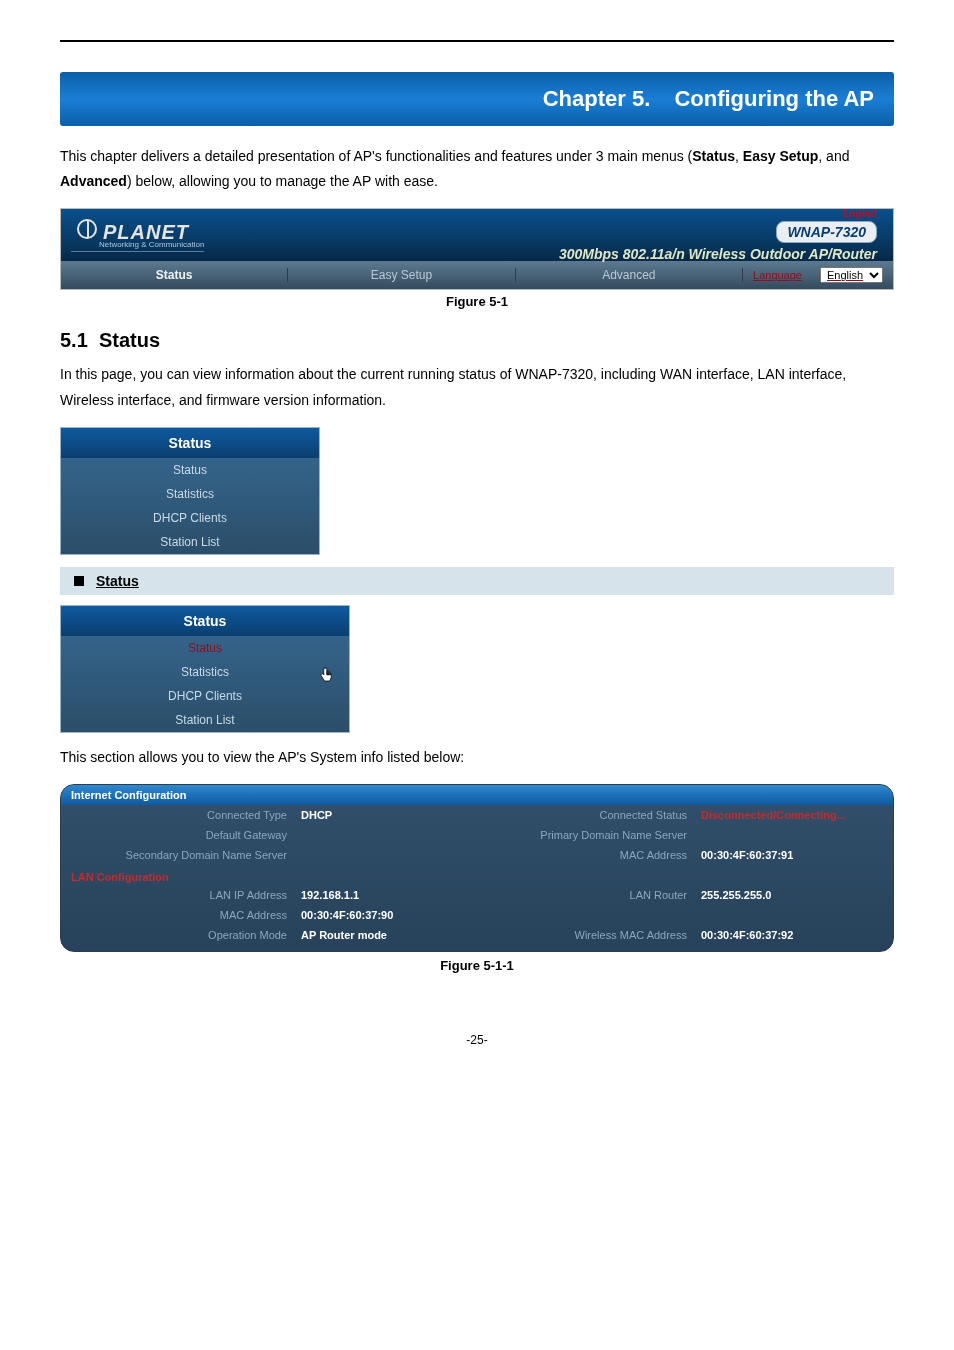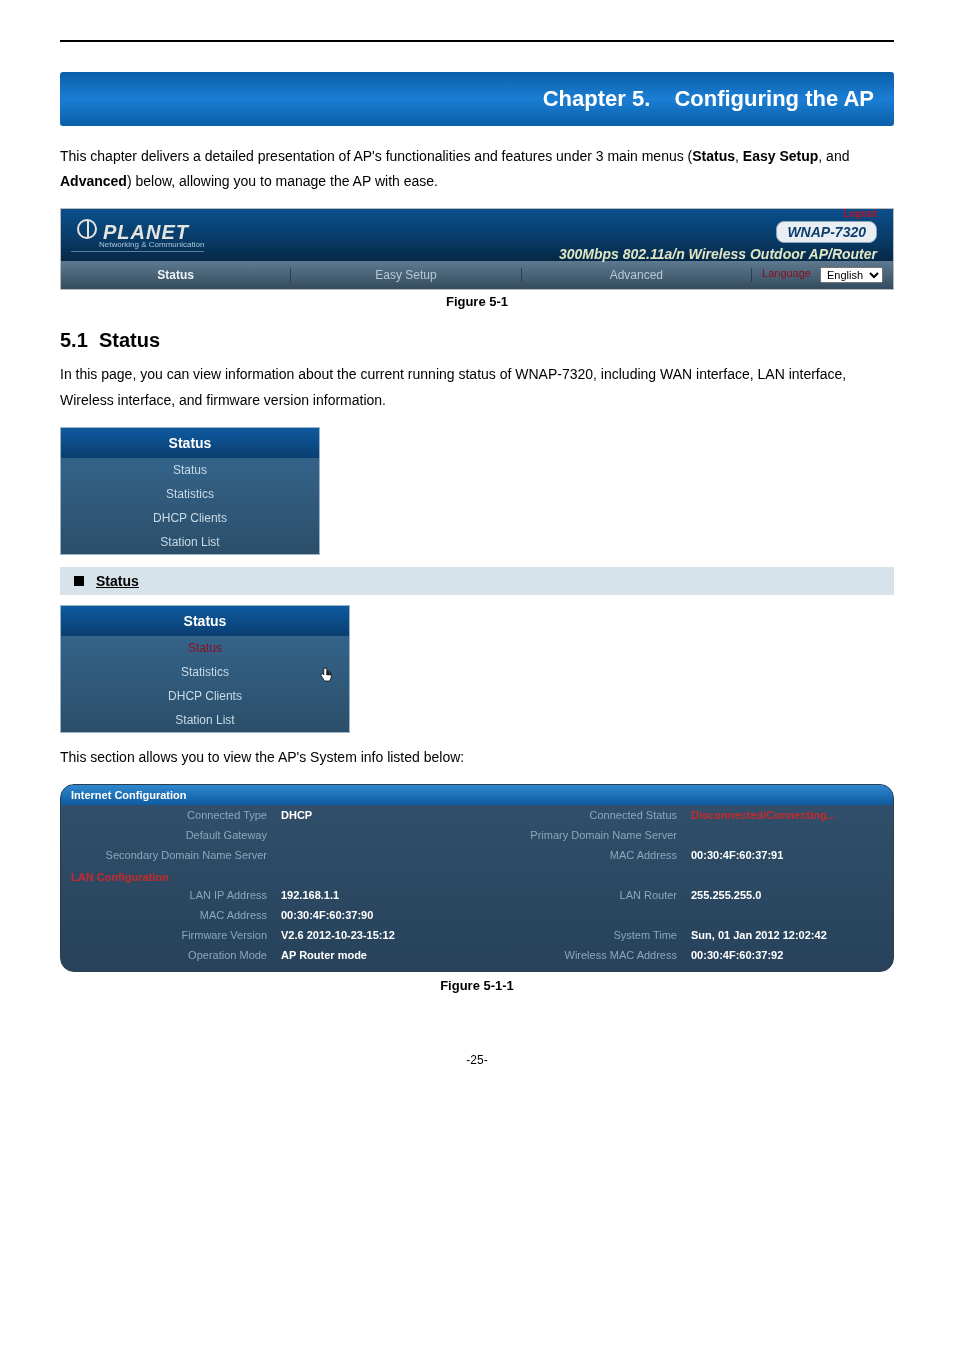--- a/index.html
+++ b/index.html
@@ -126,23 +126,25 @@
   }
   .nav-tab {
     flex: 1;
     text-align: center;
     border-right: 1px solid #2c3e4e;
   }
   .nav-tab.active { color: #eef3f7; font-weight: bold; }
   .nav-lang {
     padding: 0 10px;
     display: flex;
-    gap: 9px;
+    align-items: center;
+    gap: 18px;
     color: #8c1020;
     font-size: 11px;
+    text-decoration: underline;
   }
   .nav-lang select {
     font-size: 11px;
     padding: 0 2px;
   }
   .fig-caption {
     text-align: center;
     font-weight: bold;
     font-size: 13px;
     margin: 4px 0 20px 0;
@@ -229,20 +231,21 @@
     background: transparent;
     padding: 6px 10px 2px 10px;
     font-size: 11px;
     font-weight: bold;
   }
   .cfg .rowgrid {
     display: grid;
     grid-template-columns: 200px 1fr 200px 1fr;
     padding: 2px 10px;
     gap: 0 8px;
+    margin-left: 20px;
   }
   .cfg .lbl {
     color: #8aa7be;
     text-align: right;
     padding: 2px 4px;
   }
   .cfg .val {
     color: #fff;
     font-weight: bold;
     padding: 2px 2px;
@@ -358,26 +361,20 @@
     <div class="lbl">LAN Router</div>
     <div class="val">255.255.255.0</div>
   </div>
   <div class="rowgrid">
     <div class="lbl">MAC Address</div>
     <div class="val">00:30:4F:60:37:90</div>
     <div class="lbl"></div>
     <div class="val"></div>
   </div>
 
-  <div class="rowgrid">
-    <div class="lbl">Firmware Version</div>
-    <div class="val">V2.6 2012-10-23-15:12</div>
-    <div class="lbl">System Time</div>
-    <div class="val">Sun, 01 Jan 2012 12:02:42</div>
-  </div>
   <div class="rowgrid" style="padding-bottom:8px;">
     <div class="lbl">Operation Mode</div>
     <div class="val">AP Router mode</div>
     <div class="lbl">Wireless MAC Address</div>
     <div class="val">00:30:4F:60:37:92</div>
   </div>
 </div>
 
 <div class="fig-caption">Figure 5-1-1</div>
 

